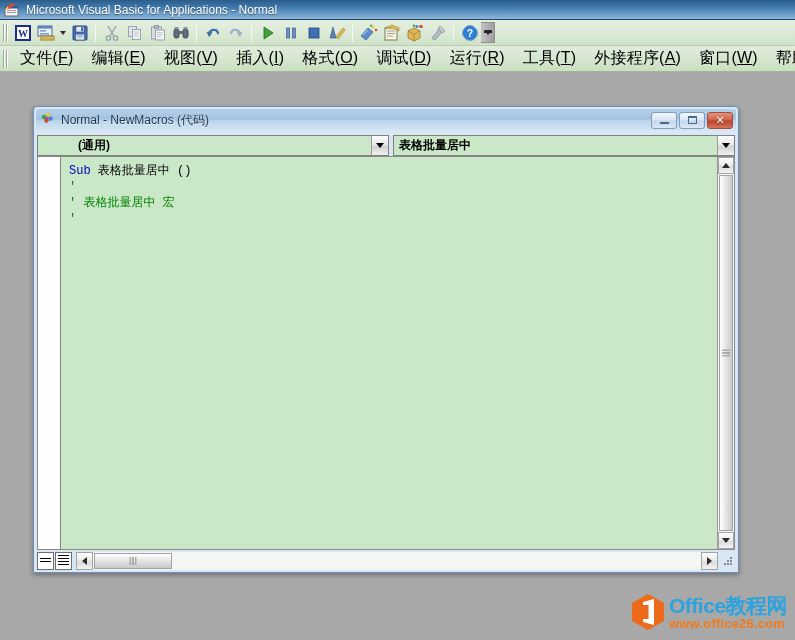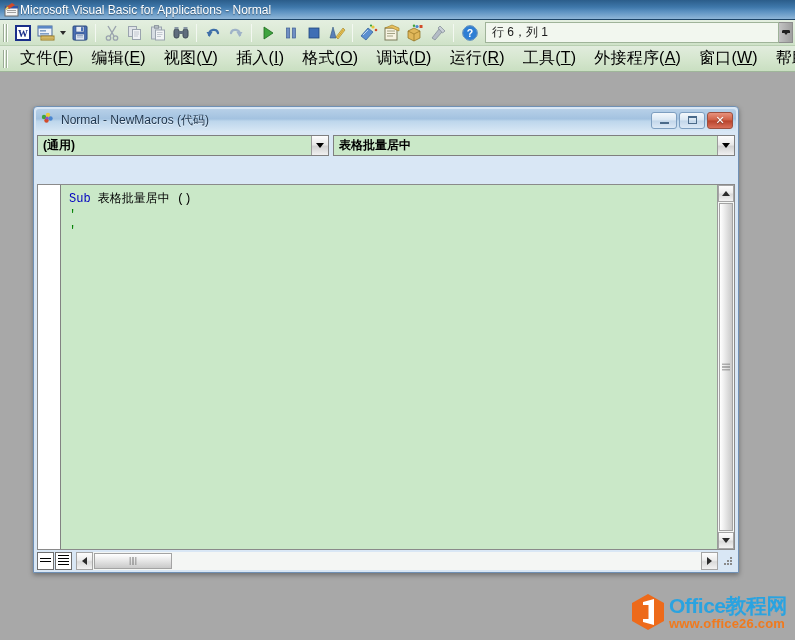--- a/index.html
+++ b/index.html
@@ -12,21 +12,21 @@
   body { background: #a8a8a8; position: relative; }
 
   
   #titlebar {
     position: absolute; left: 0; top: 0; width: 795px; height: 20px;
     background: linear-gradient(to bottom, #2b5d8a 0%, #3f78ab 38%, #5e93c2 62%, #8fb6d8 100%);
     display: flex; align-items: center; padding-left: 4px;
     border-bottom: 1px solid #1d4467;
   }
   #titlebar .tb-title {
-    color: #ffffff; font-size: 12px; 
+    color: #ffffff; font-size: 12px; margin-left: 6px;
     text-shadow: 0 1px 1px rgba(0,0,0,.45); white-space: nowrap;
   }
   .appicon {
     width: 16px; height: 16px; position: relative; flex: none;
   }
 
   
   #toolbar {
     position: absolute; left: 0; top: 20px; width: 795px; height: 26px;
     background: linear-gradient(to bottom,#e4efe0 0%, #dcead6 50%, #cfe2c8 100%);
@@ -143,29 +143,28 @@
     white-space: nowrap; overflow: hidden;
   }
   .vbcombo .cb-btn {
     margin-left: auto; width: 17px; height: 19px; flex: none;
     background: linear-gradient(to bottom,#fdfdfd,#e8e8e8 45%,#d2d2d2 55%,#f0f0f0);
     border-left: 1px solid #9a9a9a;
     display: flex; align-items: center; justify-content: center;
   }
   .cb-btn .caret { width:0;height:0;border-left:4px solid transparent;
     border-right:4px solid transparent;border-top:5px solid #000;}
-  #combo-proc { width: 292px; }
+  #combo-proc { width: 352px; padding-left: 35px; }
   #combo-sub  { flex: 1 1 auto; justify-content: flex-end; }
 
   
   #cw-body {
     position: absolute; left: 3px; top: 49px; right: 3px; bottom: 22px;
     background: #b91c1c; border: 1px solid #8a8a8a;
     display: flex;
-    margin-top: 28px;
   }
   #gutter {
     width: 23px; flex: none; background: #ffffff;
     border-right: 1px solid #828282;
   }
   #codearea {
     flex: 1 1 auto; position: relative; background: #cae8c8;
     font-family: "Liberation Mono", "DejaVu Sans Mono", monospace;
     font-size: 12px; padding: 6px 0 0 8px; overflow: hidden;
   }
@@ -432,23 +431,20 @@
   <span class="tbsep"></span>
 
   <span class="tbtn">
     <svg width="18" height="18" viewBox="0 0 18 18">
       <circle cx="9" cy="9" r="7.2" fill="#2e7fd4" stroke="#17508f"></circle>
       <circle cx="9" cy="9" r="7.2" fill="none" stroke="#9fcdf5" stroke-width="1" opacity=".6"></circle>
       <text x="9" y="13" font-size="10.5" font-weight="bold" fill="#ffffff" text-anchor="middle" font-family="Liberation Sans, sans-serif">?</text>
     </svg>
   </span>
 
-  <div id="statusfield">
-    <span>行 6，列 1</span>
-  </div>
   <div id="tb-overflow">
     <span class="ov">
       <span class="ovbar"></span>
     </span>
   </div>
 </div>
 
 <div id="menubar">
   <span class="gripper"></span>
   <span class="menuitem"><span>文件(</span><u>F</u><span>)</span></span>
@@ -505,20 +501,21 @@
             <span class="caret"></span>
           </span>
       </div>
     </div>
 
     <div id="cw-body">
       <div id="gutter"></div>
       <div id="codearea">
         <div class="cline"><span class="kw">Sub</span><span class="idt"> 表格批量居中 ()</span></div>
         <div class="cline"><span class="cmt">'</span></div>
+        <div class="cline"><span class="cmt">' 表格批量居中 宏</span></div>
         <div class="cline"><span class="cmt">'</span></div>
         <div class="cline"><span class="idt"></span></div>
       </div>
       <div id="vscroll">
         <div class="sb-arrow">
             <span class="ar-up"></span>
           </div>
         <div class="sb-track">
           <div class="sb-thumb">
               <span class="sb-grip-v"></span>

